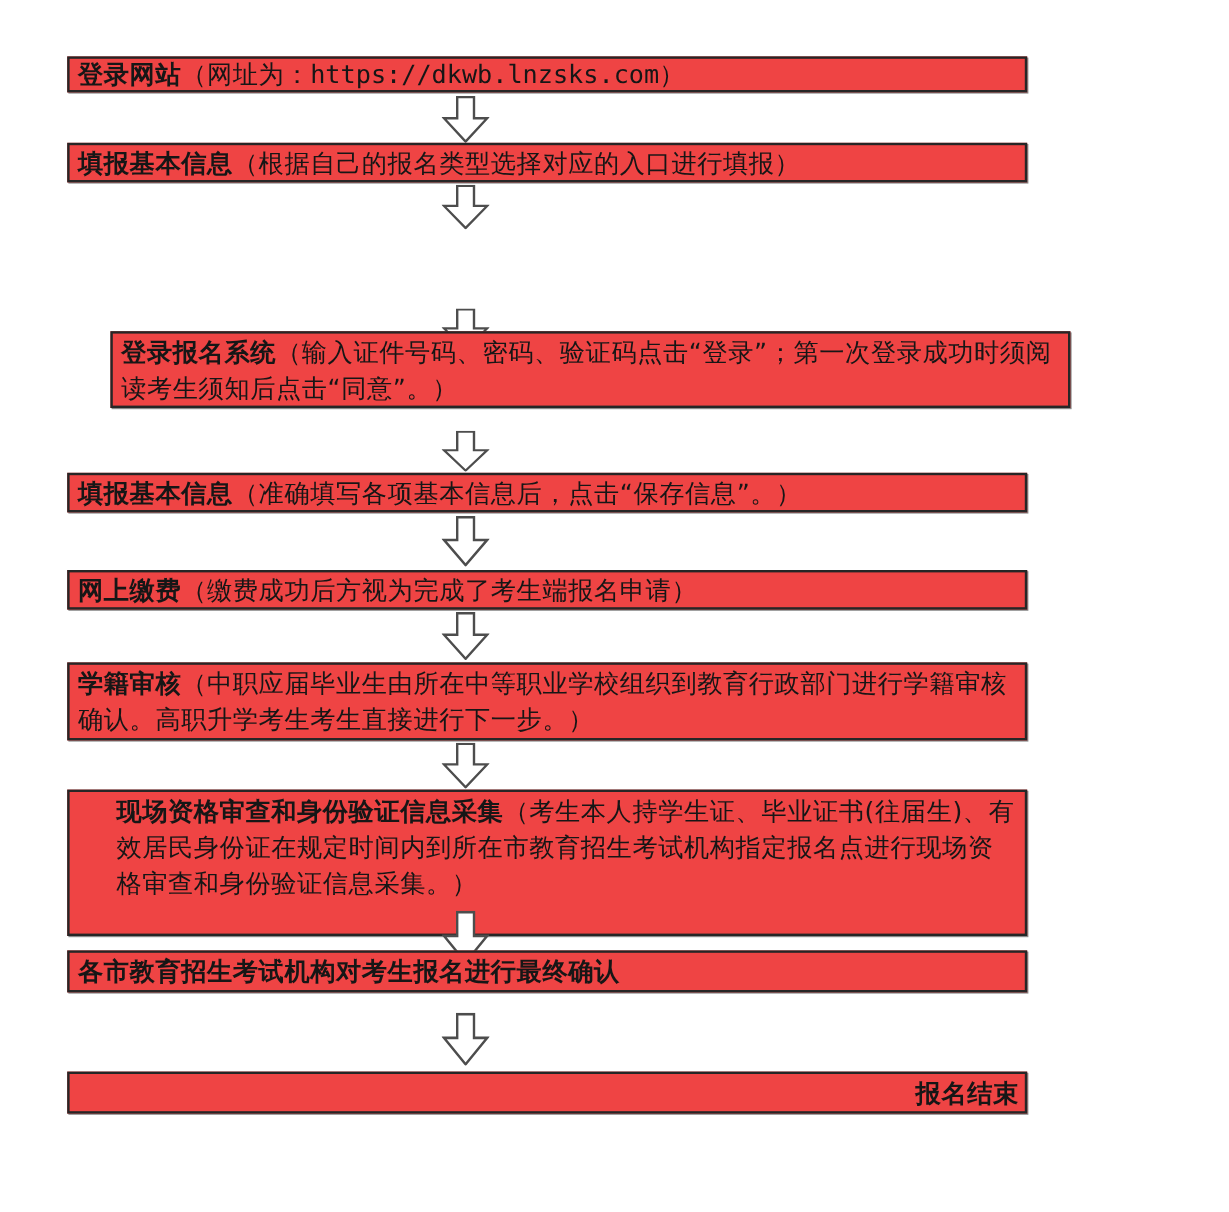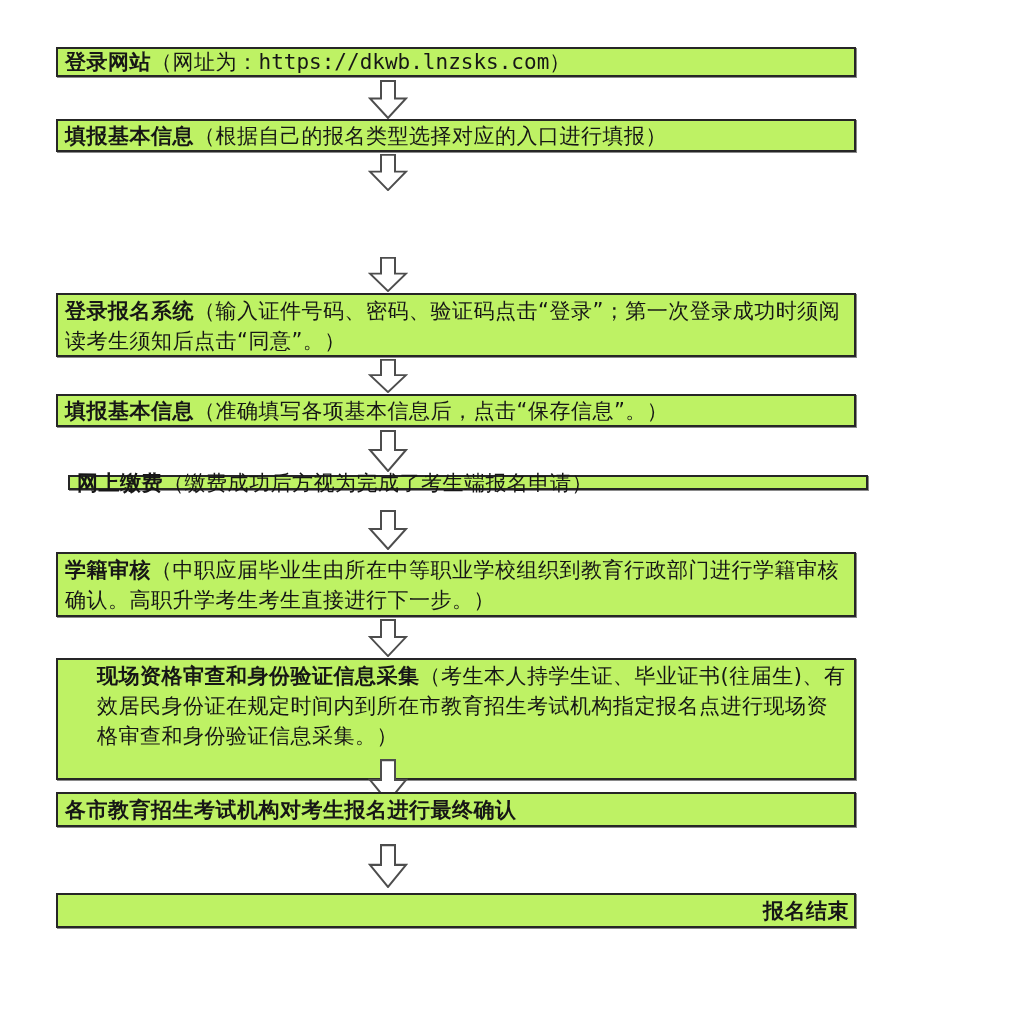--- a/index.html
+++ b/index.html
@@ -15,21 +15,21 @@
     font-family: "DejaVu Sans", "Liberation Sans", sans-serif;
     color: #161616;
     overflow: hidden;
   }
   .box {
     position: absolute;
     left: 56px;
     width: 800px;
     box-sizing: border-box;
     border: 2px solid #262626;
-    background: #bef264;
+    background: #ef4444;
     font-size: 21px;
     line-height: 30px;
     padding: 1px 5px 1px 7px;
     letter-spacing: 0.5px;
     box-shadow: 1px 1px 0 #8a8a8a;
   }
   .box .t {
     font-weight: bold;
   }
   .box .url {
@@ -79,41 +79,41 @@
       </svg>
   </div>
 
 
   <div class="arrow" style="top:257px; height:35px;">
     <svg viewBox="0 0 40 40" preserveAspectRatio="none">
         <polygon points="13,1 27,1 27,19 38,19 20,39 2,19 13,19" fill="#ffffff" stroke="#4d4d4d" stroke-width="2"></polygon>
       </svg>
   </div>
 
-  <div class="box" style="top:293px; height:64px;">
+  <div class="box" style="top:276px; height:64px;margin-left:36px;">
     <span class="t">登录报名系统</span><span>（输入证件号码、密码、验证码点击“登录”；第一次登录成功时须阅读考生须知后点击“同意”。）</span>
   </div>
 
   <div class="arrow" style="top:359px; height:34px;">
     <svg viewBox="0 0 40 40" preserveAspectRatio="none">
         <polygon points="13,1 27,1 27,19 38,19 20,39 2,19 13,19" fill="#ffffff" stroke="#4d4d4d" stroke-width="2"></polygon>
       </svg>
   </div>
 
   <div class="box single" style="top:394px; height:33px;">
     <div><span class="t">填报基本信息</span><span>（准确填写各项基本信息后，点击“保存信息”。）</span></div>
   </div>
 
   <div class="arrow" style="top:430px; height:42px;">
     <svg viewBox="0 0 40 40" preserveAspectRatio="none">
         <polygon points="13,1 27,1 27,19 38,19 20,39 2,19 13,19" fill="#ffffff" stroke="#4d4d4d" stroke-width="2"></polygon>
       </svg>
   </div>
 
-  <div class="box single" style="top:475px; height:15px;margin-left:12px;">
+  <div class="box single" style="top:475px; height:33px;">
     <div><span class="t">网上缴费</span><span>（缴费成功后方视为完成了考生端报名申请）</span></div>
   </div>
 
   <div class="arrow" style="top:510px; height:40px;">
     <svg viewBox="0 0 40 40" preserveAspectRatio="none">
         <polygon points="13,1 27,1 27,19 38,19 20,39 2,19 13,19" fill="#ffffff" stroke="#4d4d4d" stroke-width="2"></polygon>
       </svg>
   </div>
 
   <div class="box" style="top:552px; height:65px;">

